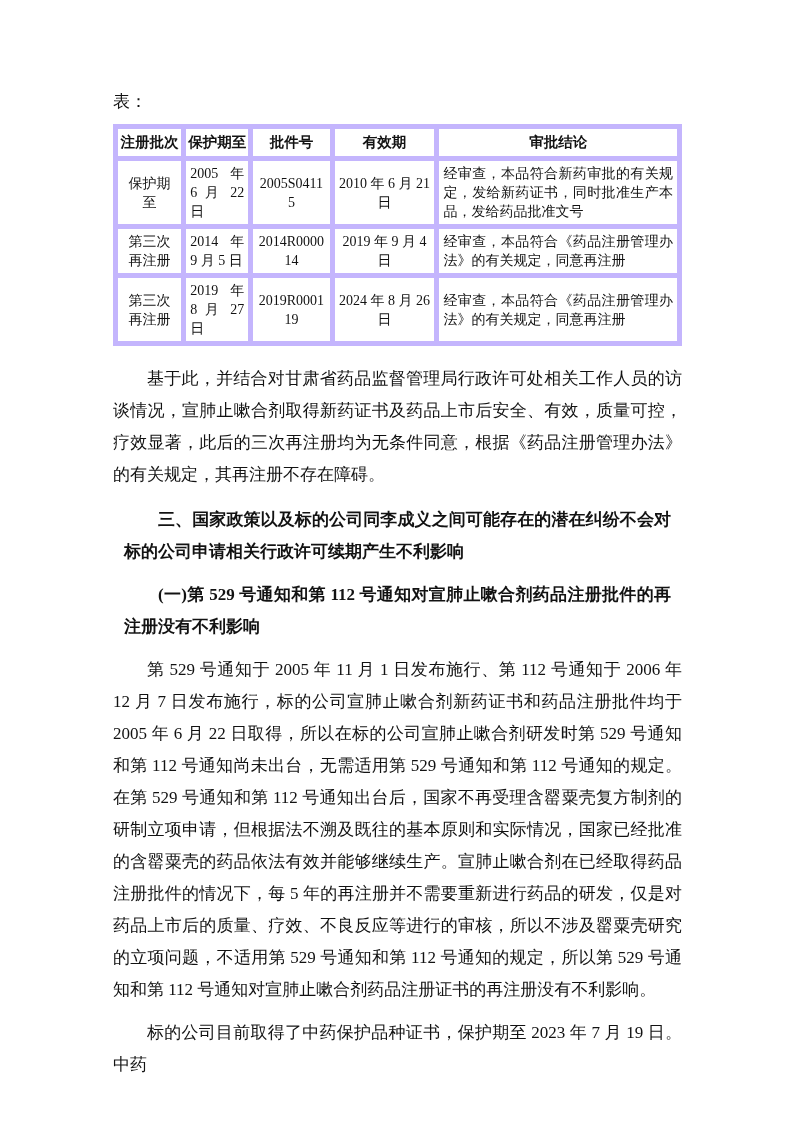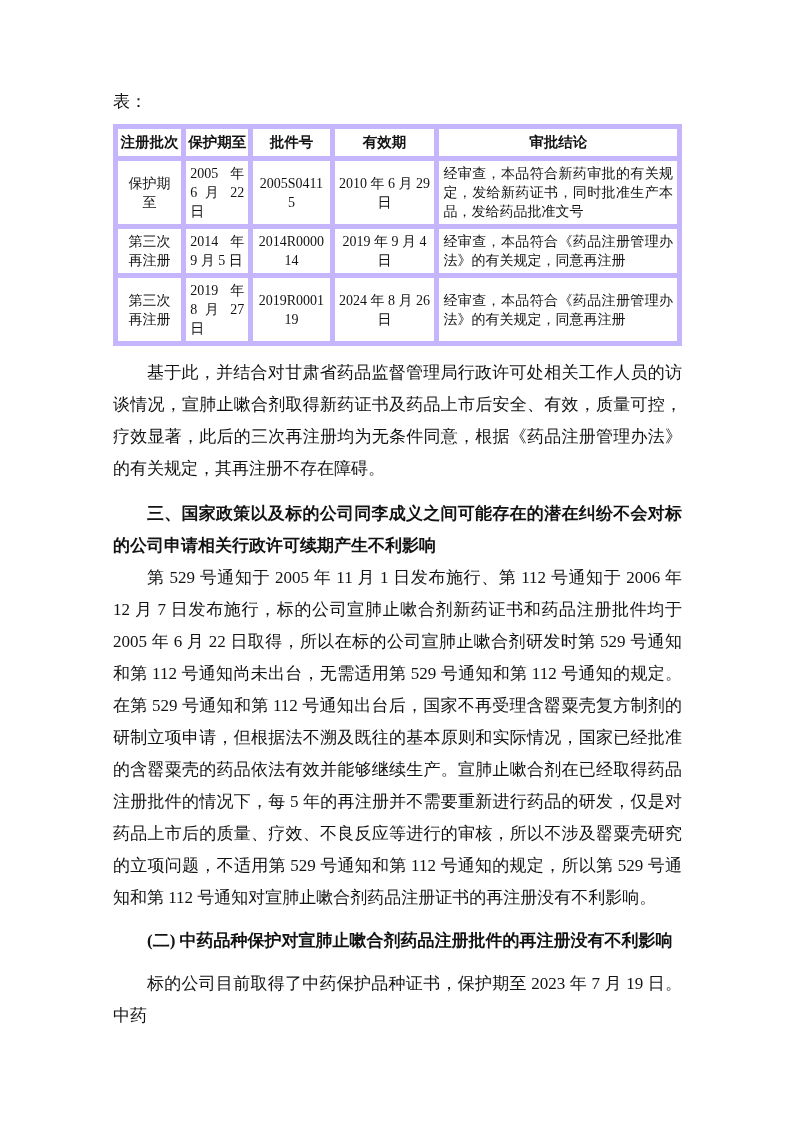--- a/index.html
+++ b/index.html
@@ -47,28 +47,28 @@
   }
   td.cell-center { text-align: center; }
   td.cell-just { text-align: justify; text-justify: inter-character; }
   .body-text {
     font-size: 17px;
     line-height: 32px;
     text-align: justify;
     text-indent: 2em;
     margin: 0;
   }
-  .para-1 { margin-top: 11px; }
+  .para-1 { margin-top: 17px; }
   .heading {
     font-size: 17px;
     line-height: 32px;
     font-weight: bold;
     text-align: justify;
     text-indent: 2em;
-    margin: 0;
+    margin: 11px;
   }
   .heading-sec { margin-top: 13px; }
   .heading-sub1 { margin-top: 10px; }
   .para-2 { margin-top: 0; }
   .heading-sub2 { margin-top: 11px; }
   .para-3 { margin-top: 11px; }
 </style>
 </head>
 <body>
 
@@ -91,21 +91,21 @@
         <th>批件号</th>
         <th>有效期</th>
         <th>审批结论</th>
       </tr>
     </thead>
     <tbody>
       <tr>
         <td class="cell-center">保护期至</td>
         <td class="cell-just">2005 年 6 月 22 日</td>
         <td class="cell-center">2005S04115</td>
-        <td class="cell-center">2010 年 6 月 29 日</td>
+        <td class="cell-center">2010 年 6 月 21 日</td>
         <td class="cell-just">经审查，本品符合新药审批的有关规定，发给新药证书，同时批准生产本品，发给药品批准文号</td>
       </tr>
       <tr>
         <td class="cell-center">第三次再注册</td>
         <td class="cell-just">2014 年 9 月 5 日</td>
         <td class="cell-center">2014R000014</td>
         <td class="cell-center">2019 年 9 月 4 日</td>
         <td class="cell-just">经审查，本品符合《药品注册管理办法》的有关规定，同意再注册</td>
       </tr>
       <tr>
@@ -115,20 +115,20 @@
         <td class="cell-center">2024 年 8 月 26 日</td>
         <td class="cell-just">经审查，本品符合《药品注册管理办法》的有关规定，同意再注册</td>
       </tr>
     </tbody>
   </table>
 
   <p class="body-text para-1">基于此，并结合对甘肃省药品监督管理局行政许可处相关工作人员的访谈情况，宣肺止嗽合剂取得新药证书及药品上市后安全、有效，质量可控，疗效显著，此后的三次再注册均为无条件同意，根据《药品注册管理办法》的有关规定，其再注册不存在障碍。</p>
 
   <p class="heading heading-sec">三、国家政策以及标的公司同李成义之间可能存在的潜在纠纷不会对标的公司申请相关行政许可续期产生不利影响</p>
 
+  <p class="heading heading-sub1">(一)第 529 号通知和第 112 号通知对宣肺止嗽合剂药品注册批件的再注册没有不利影响</p>
 
   <p class="body-text para-2">第 529 号通知于 2005 年 11 月 1 日发布施行、第 112 号通知于 2006 年 12 月 7 日发布施行，标的公司宣肺止嗽合剂新药证书和药品注册批件均于 2005 年 6 月 22 日取得，所以在标的公司宣肺止嗽合剂研发时第 529 号通知和第 112 号通知尚未出台，无需适用第 529 号通知和第 112 号通知的规定。在第 529 号通知和第 112 号通知出台后，国家不再受理含罂粟壳复方制剂的研制立项申请，但根据法不溯及既往的基本原则和实际情况，国家已经批准的含罂粟壳的药品依法有效并能够继续生产。宣肺止嗽合剂在已经取得药品注册批件的情况下，每 5 年的再注册并不需要重新进行药品的研发，仅是对药品上市后的质量、疗效、不良反应等进行的审核，所以不涉及罂粟壳研究的立项问题，不适用第 529 号通知和第 112 号通知的规定，所以第 529 号通知和第 112 号通知对宣肺止嗽合剂药品注册证书的再注册没有不利影响。</p>
 
-  <p class="heading heading-sub2">(二) 中药品种保护对宣肺止嗽合剂药品注册批件的再注册没有不利影响</p>
 
   <p class="body-text para-3">标的公司目前取得了中药保护品种证书，保护期至 2023 年 7 月 19 日。中药</p>
 
 </div>
 
 </body></html>

